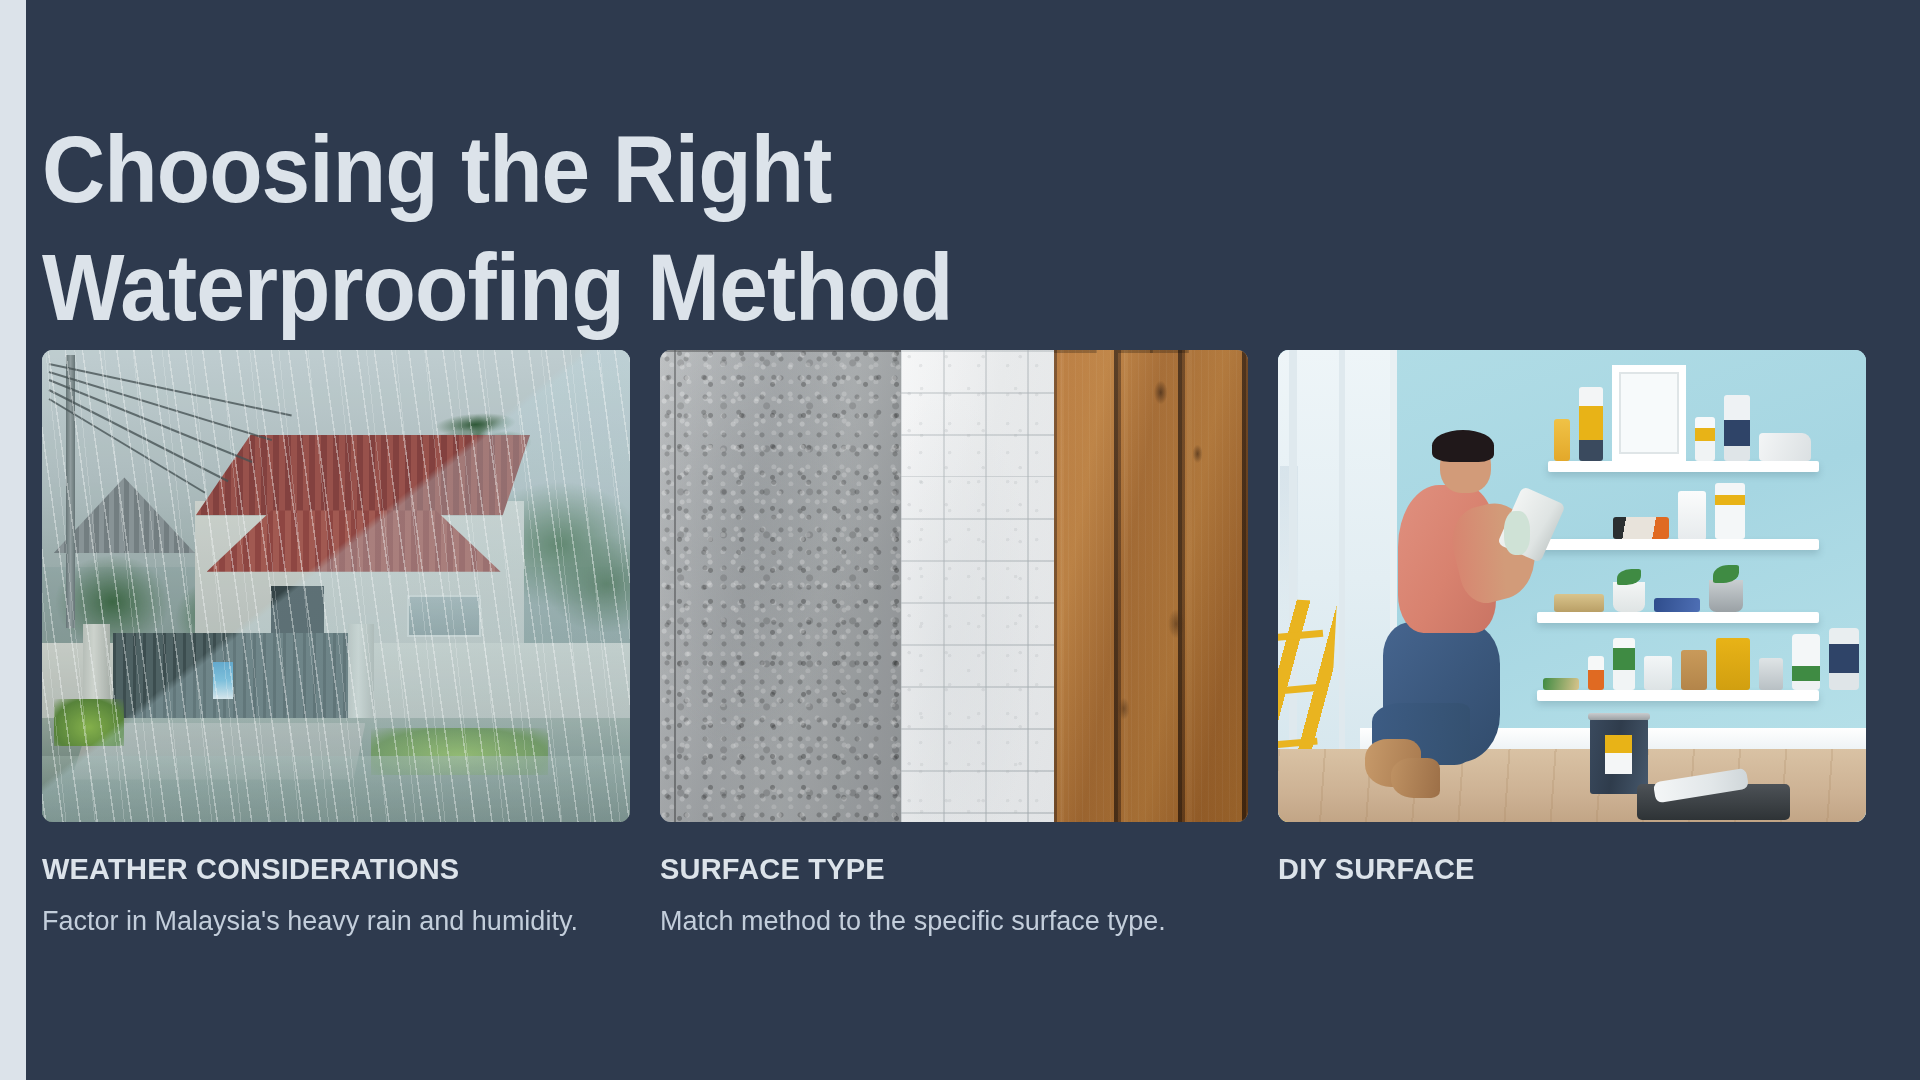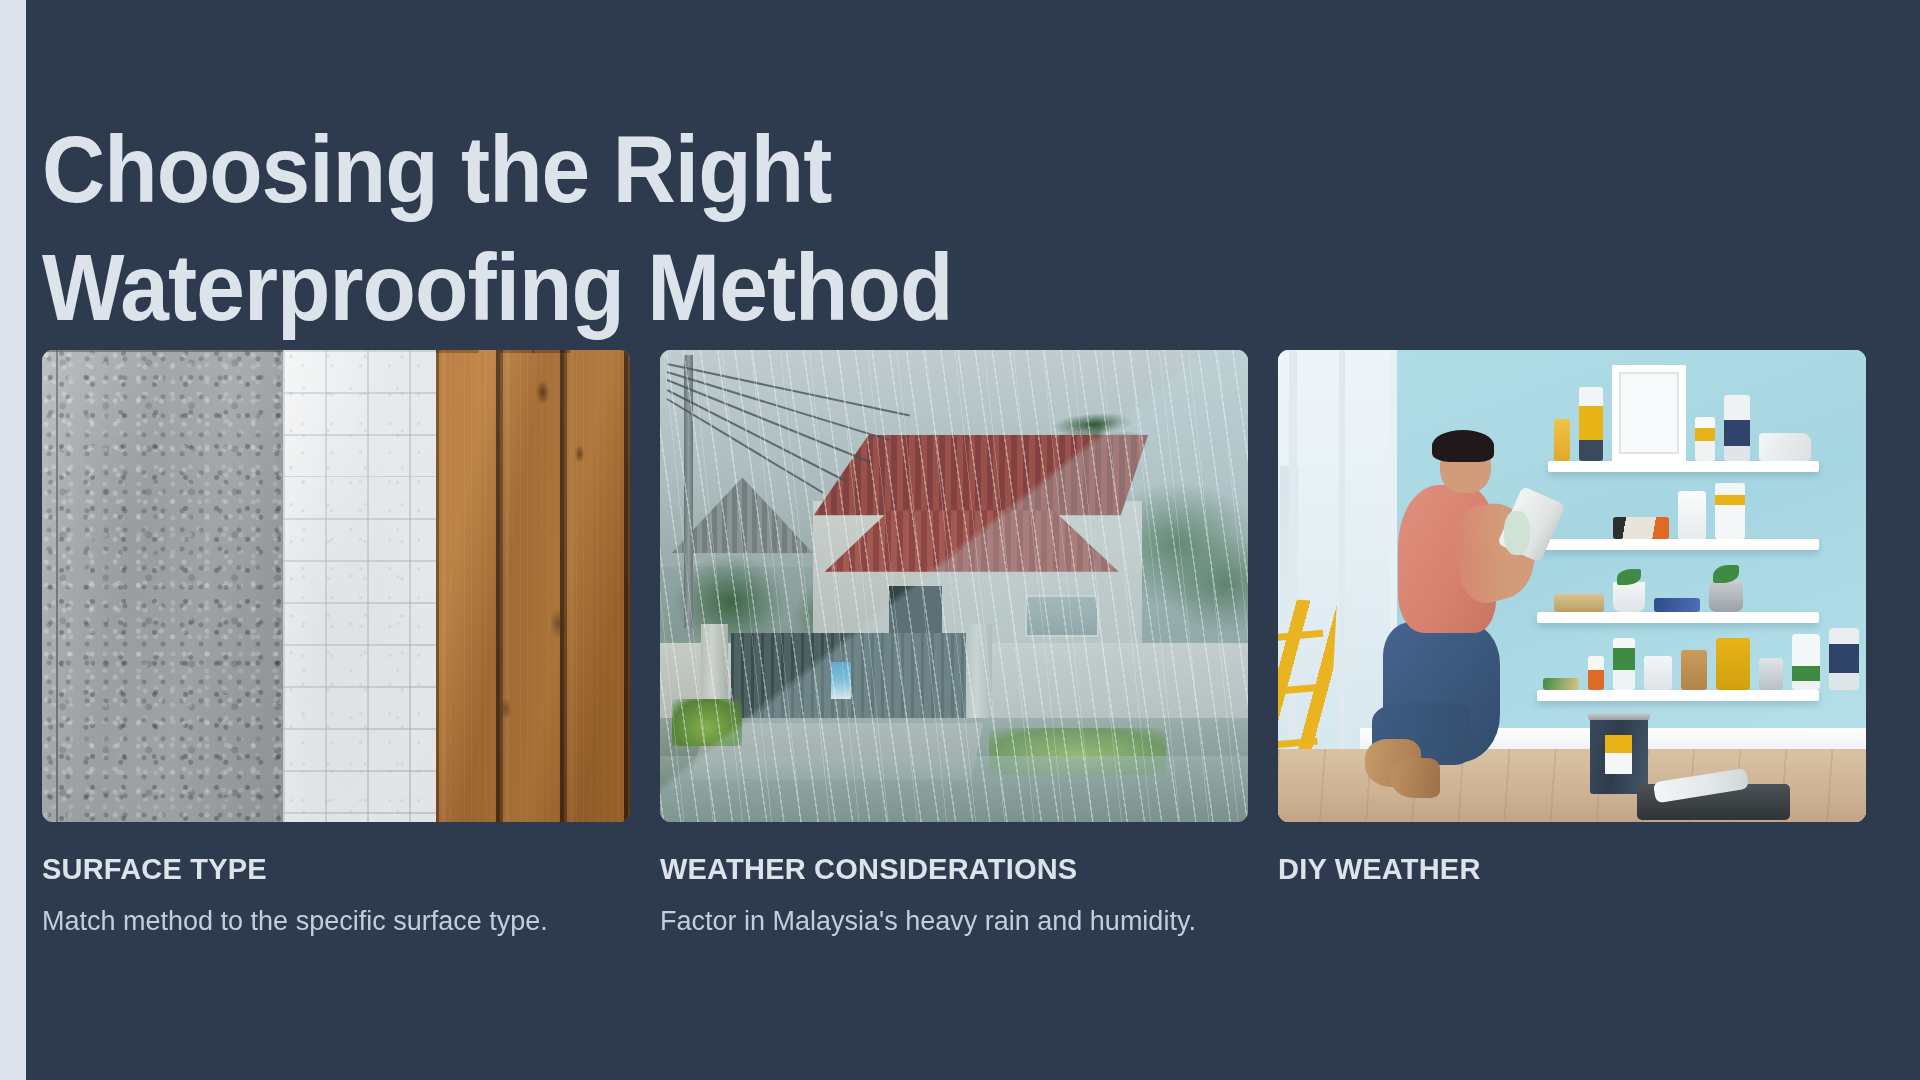--- a/index.html
+++ b/index.html
@@ -325,32 +325,20 @@
 
 <div class="slide">
 
   <div class="accent-strip"></div>
   <div class="panel"></div>
 
   <h1 class="title">Choosing the Right
 Waterproofing Method</h1>
 
   <div class="cards">
-
-    <div class="card">
-      <div class="thumb">
-        <div class="surf">
-          <div class="surf-concrete"></div>
-          <div class="surf-tile"></div>
-          <div class="surf-wood"></div>
-        </div>
-      </div>
-      <div class="caption-title">SURFACE TYPE</div>
-      <div class="caption-body">Match method to the specific surface type.</div>
-    </div>
 
     <div class="card">
       <div class="thumb">
         <div class="rain-scene">
           <div class="rs-sky"></div>
           <div class="rs-treeline"></div>
           <div class="rs-palm"></div>
           <div class="rs-roof-left"></div>
           <div class="rs-house-main"></div>
           <div class="rs-roof-big"></div>
@@ -379,20 +367,32 @@
           <div class="rs-rain"></div>
           <div class="rs-haze"></div>
         </div>
       </div>
       <div class="caption-title">WEATHER CONSIDERATIONS</div>
       <div class="caption-body">Factor in Malaysia's heavy rain and humidity.</div>
     </div>
 
     <div class="card">
       <div class="thumb">
+        <div class="surf">
+          <div class="surf-concrete"></div>
+          <div class="surf-tile"></div>
+          <div class="surf-wood"></div>
+        </div>
+      </div>
+      <div class="caption-title">SURFACE TYPE</div>
+      <div class="caption-body">Match method to the specific surface type.</div>
+    </div>
+
+    <div class="card">
+      <div class="thumb">
         <div class="diy">
           <div class="diy-wall"></div>
           <div class="diy-window">
             <div class="diy-city"></div>
             <div class="diy-window-frame"></div>
             <div class="diy-window-frame2"></div>
           </div>
           <div class="diy-ladder">
             <i style="top:14%"></i>
               <i style="top:38%"></i>
@@ -458,17 +458,17 @@
             <div class="p-glove"></div>
           </div>
 
           <div class="diy-paintcan">
               <i></i>
             </div>
           <div class="diy-tray"></div>
           <div class="diy-tube"></div>
         </div>
       </div>
-      <div class="caption-title">DIY WEATHER</div>
+      <div class="caption-title">DIY SURFACE</div>
     </div>
 
   </div>
 </div>
 
 </body></html>

